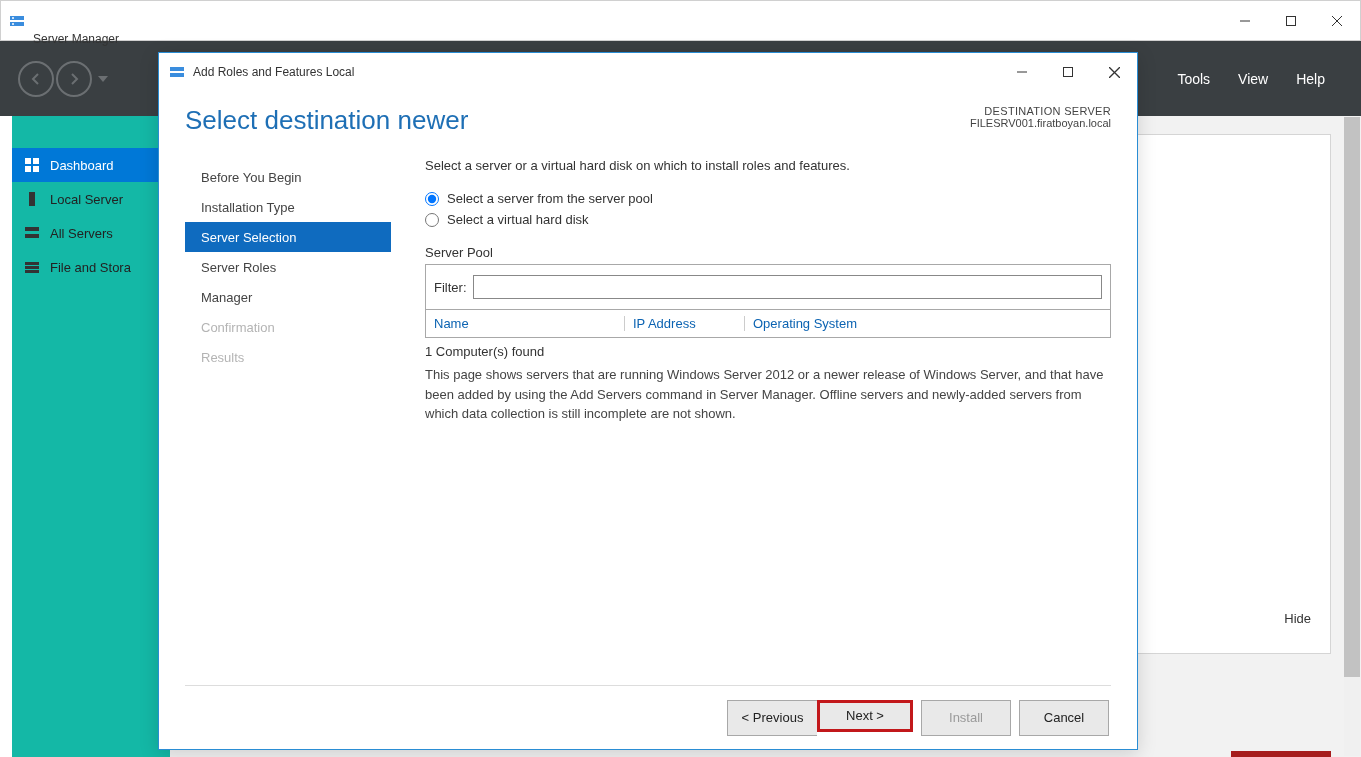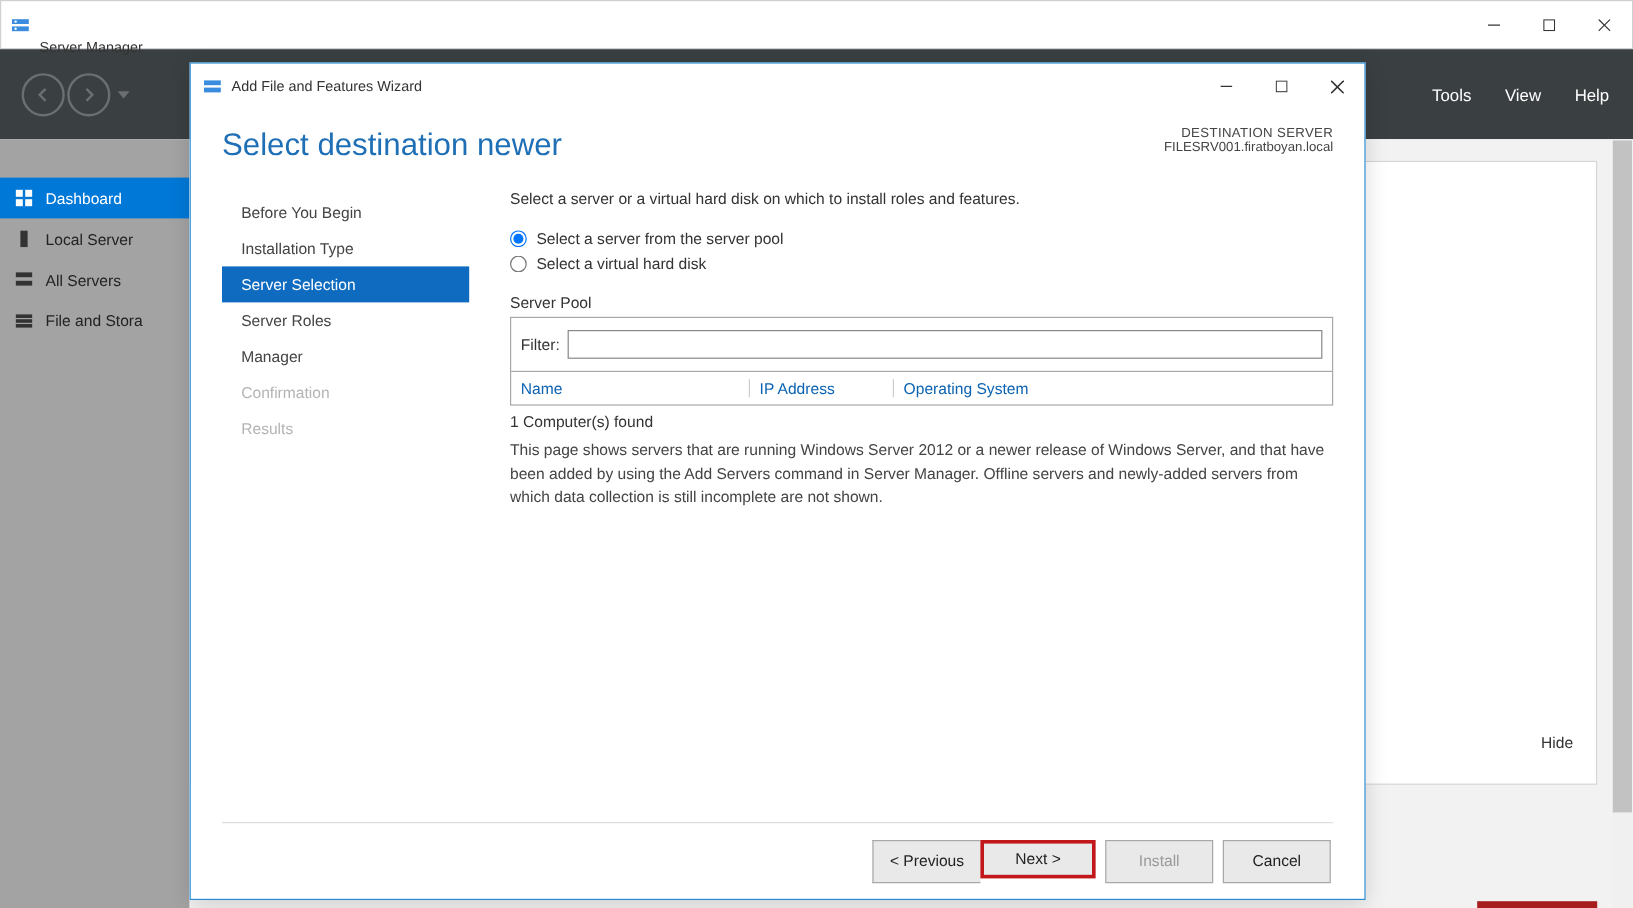--- a/index.html
+++ b/index.html
@@ -12,25 +12,25 @@
 .main-titlebar .title-text { font-size: 12px; color: #333; margin-top: 36px; }
 .main-titlebar .controls { display: flex; }
 .main-titlebar .controls .ctrl { width: 46px; height: 39px; display: flex; align-items: center; justify-content: center; color: #333; }
 
 
 .dark-toolbar { height: 75px; background: #3a3f42; display: flex; align-items: center; color: #fff; }
 .nav-arrows { display: flex; align-items: center; gap: 0; padding-left: 18px; }
 .nav-circle { width: 36px; height: 36px; border: 2px solid #6b6f72; border-radius: 50%; display: flex; align-items: center; justify-content: center; }
 .nav-circle + .nav-circle { margin-left: 2px; }
 .nav-dropdown { width:0;height:0;border-left:5px solid transparent;border-right:5px solid transparent;border-top:6px solid #6b6f72; margin-left:6px;}
-.toolbar-right { margin-left: auto; display: flex; gap: 28px; padding-right: 20px; font-size: 14px; }
+.toolbar-right { margin-left: auto; display: flex; gap: 28px; padding-right: 36px; font-size: 14px; }
 
 
 .main-body { display: flex; height: calc(100% - 116px); }
-.sidebar { width: 158px; background: #a3a3a3; border-right: 0; }
+.sidebar { width: 158px; background: #14b8a6; border-right: 0; margin-left: 12px; }
 .sidebar-item { height: 34px; display: flex; align-items: center; padding: 0 12px; gap: 10px; font-size: 13px; color: #222; }
 .sidebar-item.active { background: #0078d7; color: #fff; }
 .side-icon { width: 16px; height: 16px; display: inline-flex; align-items: center; justify-content: center; }
 
 .content-area { flex: 1; background: #f2f2f2; position: relative; }
 .content-white { position: absolute; left: 0; top: 18px; right: 30px; height: 520px; background: #fff; border: 1px solid #d5d5d5; }
 .hide-link { position: absolute; right: 50px; top: 495px; font-size: 13px; color: #333; }
 
 .red-tile { position: absolute; right: 30px; top: 635px; width: 100px; height: 60px; background: #a61d1d; color:#fff; display:flex; align-items:center; justify-content: flex-end; padding-right:18px; font-size: 22px;}
 
@@ -199,21 +199,21 @@
 
 <div class="dialog">
   <div class="dialog-titlebar">
     <div class="title-left">
       <span>
         <svg width="16" height="16" viewBox="0 0 16 16">
             <rect x="1" y="3" width="14" height="4" fill="#3a8dde"></rect>
             <rect x="1" y="9" width="14" height="4" fill="#3a8dde"></rect>
           </svg>
       </span>
-      <span class="title-text">Add File and Features Wizard</span>
+      <span class="title-text">Add Roles and Features Local</span>
     </div>
     <div class="controls">
       <div class="ctrl">
           <svg width="10" height="10">
             <line x1="0" y1="5" x2="10" y2="5" stroke="#333"></line>
           </svg>
         </div>
       <div class="ctrl">
           <svg width="10" height="10">
             <rect x="0.5" y="0.5" width="9" height="9" fill="none" stroke="#333"></rect>

